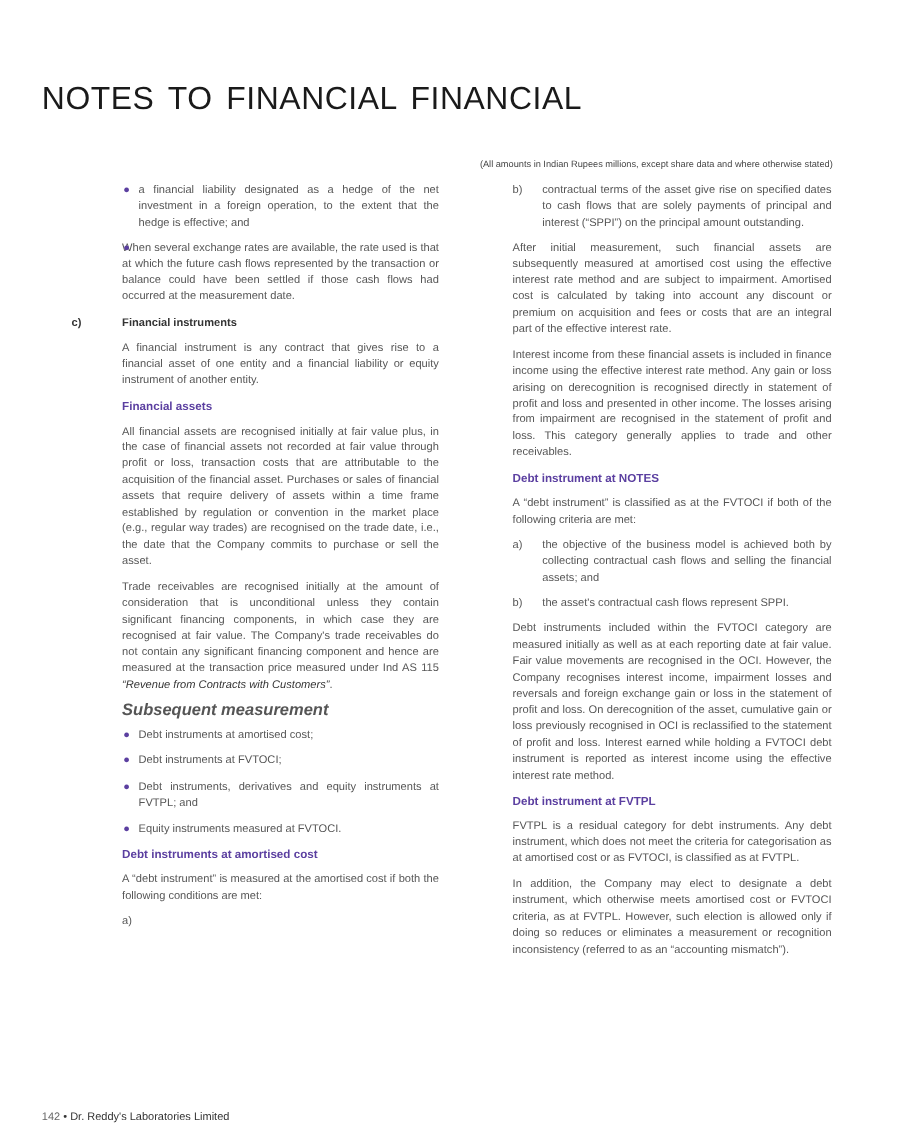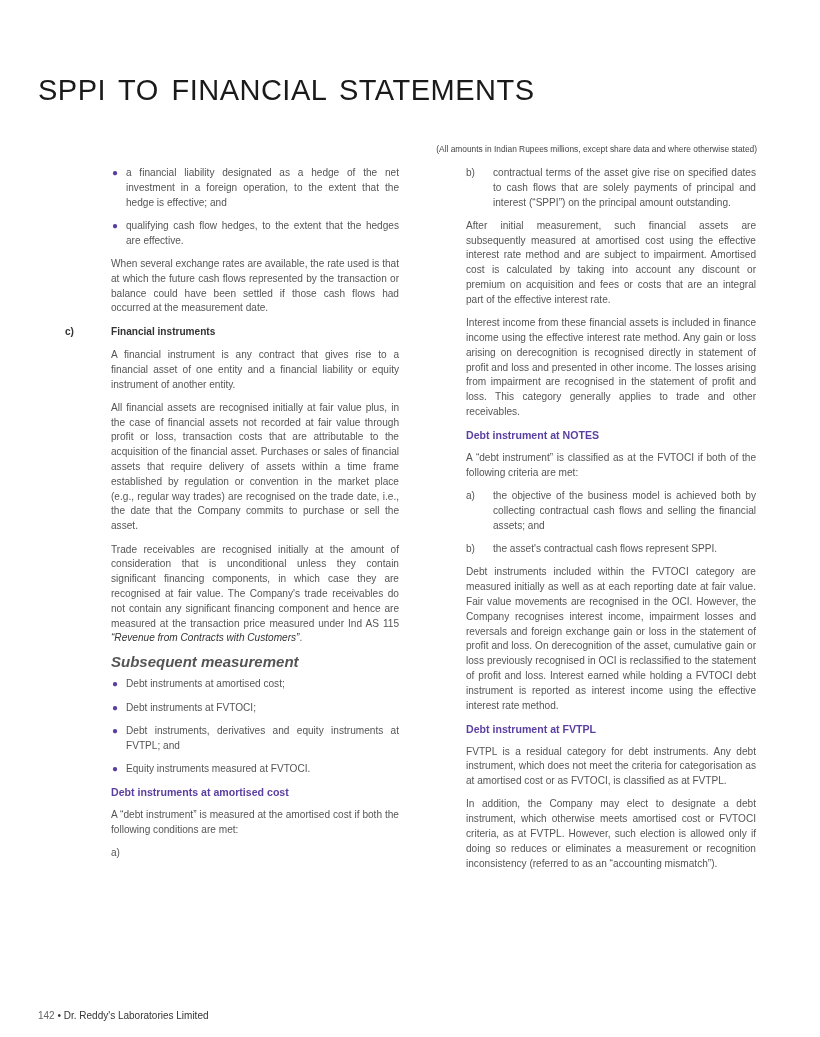--- a/index.html
+++ b/index.html
@@ -22,40 +22,40 @@
     .h-purple { color: #5b3fa0; font-weight: 700; font-size: 10.6px; margin: 0 0 8px 0; }
     .h-gray { color: #444; font-weight: 700; font-size: 10.6px; margin: 0 0 8px 0; }
     .h-ital { color: #555; font-style: italic; font-weight: 700; font-size: 15px; margin: 0 0 8px 0; }
     em { font-style: italic; color: #333; }
     .footer { position: absolute; left: 38px; top: 1010px; font-size: 10px; color: #333; }
     .footer .pg { color: #666; }
   </style>
 </head>
 <body>
 
-<div class="title">SPPI TO FINANCIAL STATEMENTS</div>
+<div class="title">NOTES TO FINANCIAL FINANCIAL</div>
 <div class="note">(All amounts in Indian Rupees millions, except share data and where otherwise stated)</div>
 
 <div class="col left">
   <div class="bullet">
     <span class="dot">●</span>
     <span>a financial liability designated as a hedge of the net investment in a foreign operation, to the extent that the hedge is effective; and</span>
   </div>
   <div class="bullet">
     <span class="dot">●</span>
-    <span>qualifying cash flow hedges, to the extent that the hedges are effective.</span>
   </div>
   <p>When several exchange rates are available, the rate used is that at which the future cash flows represented by the transaction or balance could have been settled if those cash flows had occurred at the measurement date.</p>
 
   <div class="sec">
     <span class="sl">c)</span>
     <span class="st">Financial instruments</span>
   </div>
   <p>A financial instrument is any contract that gives rise to a financial asset of one entity and a financial liability or equity instrument of another entity.</p>
 
+  <div class="h-purple">Financial assets</div>
   <p>All financial assets are recognised initially at fair value plus, in the case of financial assets not recorded at fair value through profit or loss, transaction costs that are attributable to the acquisition of the financial asset. Purchases or sales of financial assets that require delivery of assets within a time frame established by regulation or convention in the market place (e.g., regular way trades) are recognised on the trade date, i.e., the date that the Company commits to purchase or sell the asset.</p>
   <p><span>Trade receivables are recognised initially at the amount of consideration that is unconditional unless they contain significant financing components, in which case they are recognised at fair value. The Company's trade receivables do not contain any significant financing component and hence are measured at the transaction price measured under Ind AS 115 </span><em>“Revenue from Contracts with Customers”</em><span>.</span></p>
 
   <div class="h-ital">Subsequent measurement</div>
 
   <div class="bullet">
     <span class="dot">●</span>
     <span>Debt instruments at amortised cost;</span>
   </div>
   <div class="bullet">

